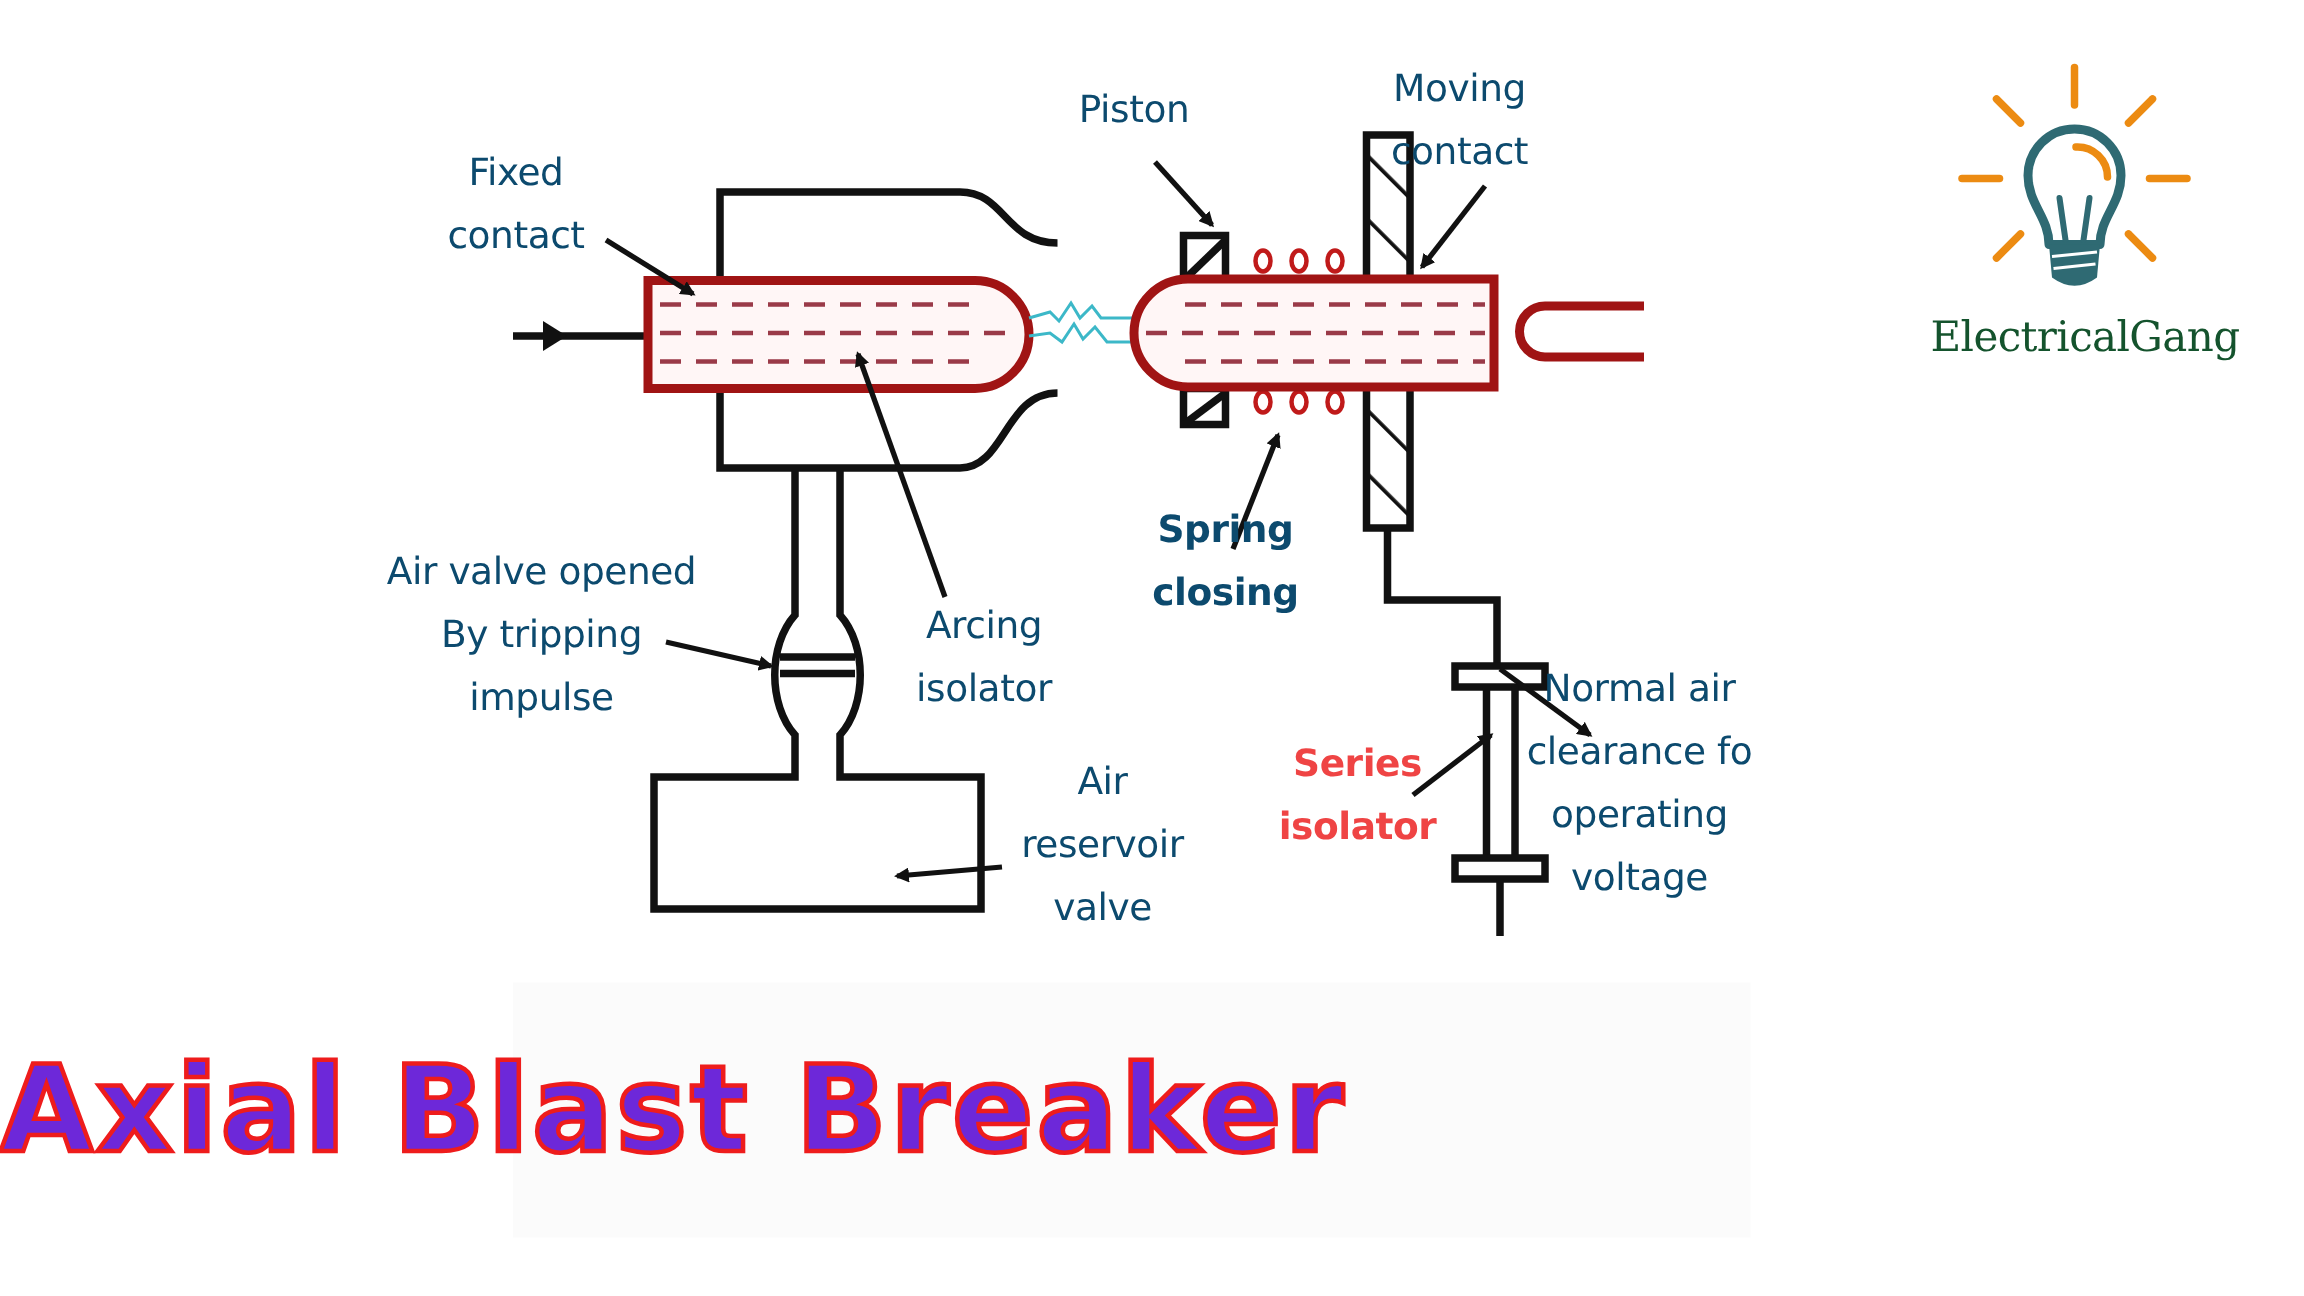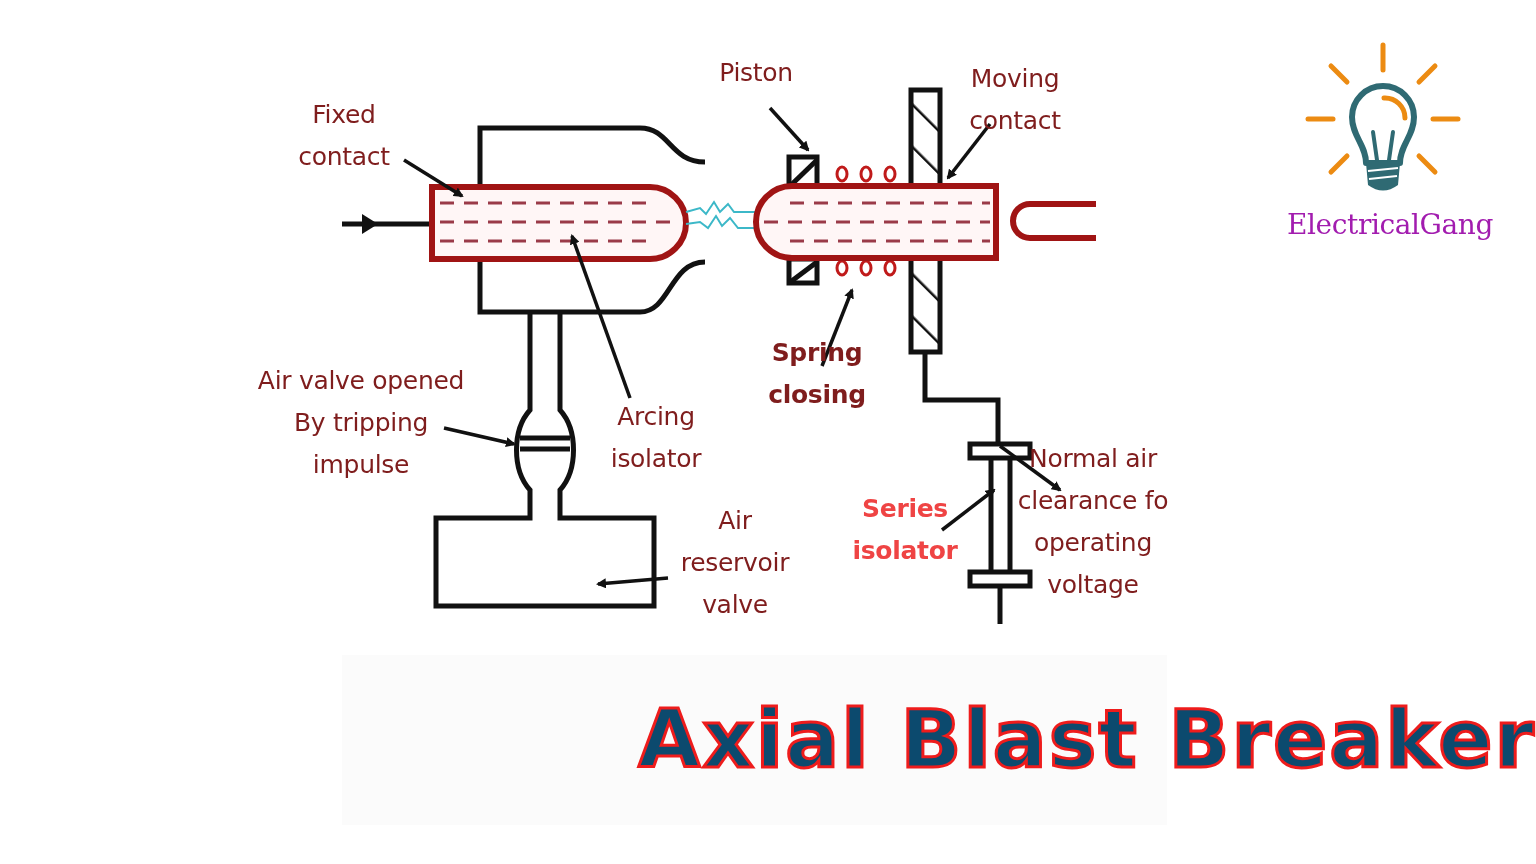--- a/index.html
+++ b/index.html
@@ -1,22 +1,22 @@
 <!DOCTYPE html>
 <html><head>
 <meta charset="utf-8">
 <style>
   html, body { margin: 0; padding: 0; background: #ffffff; }
   body { width: 1536px; height: 864px; position: relative; overflow: hidden; font-family: "DejaVu Sans", sans-serif; }
   #diagram { position: absolute; left: 0; top: 0; width: 1536px; height: 864px; }
-  .lbl { position: absolute; color: #7f1d1d; font-family: "DejaVu Sans", sans-serif; font-size: 25px; line-height: 42px; text-align: center; white-space: pre; letter-spacing: -0.3px; }
+  .lbl { position: absolute; color: #0c4a6e; font-family: "DejaVu Sans", sans-serif; font-size: 25px; line-height: 42px; text-align: center; white-space: pre; letter-spacing: -0.3px; }
   .lbl.bold { font-weight: bold; color: #ef4444; }
   .title-panel { position: absolute; left: 342px; top: 655px; width: 825px; height: 170px; background: #fbfbfb; }
-  .title { position: absolute; left: 0; top: 690px; width: 1536px; text-align: right; font-family: "DejaVu Sans", sans-serif; font-weight: bold; font-size: 80px; line-height: 100px; color: #0c4a6e; -webkit-text-stroke: 3px #ee1c1c; letter-spacing: 2px; }
-  .brand { position: absolute; left: 1256px; top: 208px; width: 268px; text-align: center; font-family: "DejaVu Serif", serif; font-size: 28px; color: #a21caf; letter-spacing: -0.4px; }
+  .title { position: absolute; left: 0; top: 690px; width: 1536px; text-align: left; font-family: "DejaVu Sans", sans-serif; font-weight: bold; font-size: 80px; line-height: 100px; color: #6d28d9; -webkit-text-stroke: 3px #ee1c1c; letter-spacing: 2px; }
+  .brand { position: absolute; left: 1256px; top: 208px; width: 268px; text-align: center; font-family: "DejaVu Serif", serif; font-size: 28px; color: #14532d; letter-spacing: -0.4px; }
 </style>
 </head>
 <body>
 
 <svg id="diagram" viewBox="0 0 1536 864" xmlns="http://www.w3.org/2000/svg">
   <defs>
     <marker id="ah" markerWidth="10" markerHeight="10" refX="8" refY="5" orient="auto" markerUnits="userSpaceOnUse">
       <path d="M0,0 L10,5 L0,10 Z" fill="#111"></path>
     </marker>
     <pattern id="hatch" width="30" height="30" patternUnits="userSpaceOnUse" patternTransform="rotate(-45)">
@@ -123,21 +123,21 @@
     <g stroke="#ffffff" stroke-width="2">
       <line x1="1368" y1="171" x2="1398" y2="168"></line>
       <line x1="1369" y1="179" x2="1397" y2="176"></line>
     </g>
   </g>
 </svg>
 
 <div class="lbl" style="left:282px; top:94px; width:124px;text-align:center;">Fixed
 contact</div>
 <div class="lbl" style="left:700px; top:52px; width:112px;">Piston</div>
-<div class="lbl" style="left:952px; top:38px; width:126px;margin-top:20px;">Moving
+<div class="lbl" style="left:910px; top:38px; width:126px;">Moving
 contact</div>
 <div class="lbl" style="left:761px; top:332px; width:112px;font-weight:bold;">Spring
 closing</div>
 <div class="lbl" style="left:232px; top:360px; width:258px;">Air valve opened
 By tripping
 impulse</div>
 <div class="lbl" style="left:588px; top:396px; width:136px;">Arcing
 isolator</div>
 <div class="lbl" style="left:664px; top:500px; width:142px;">Air
 reservoir

